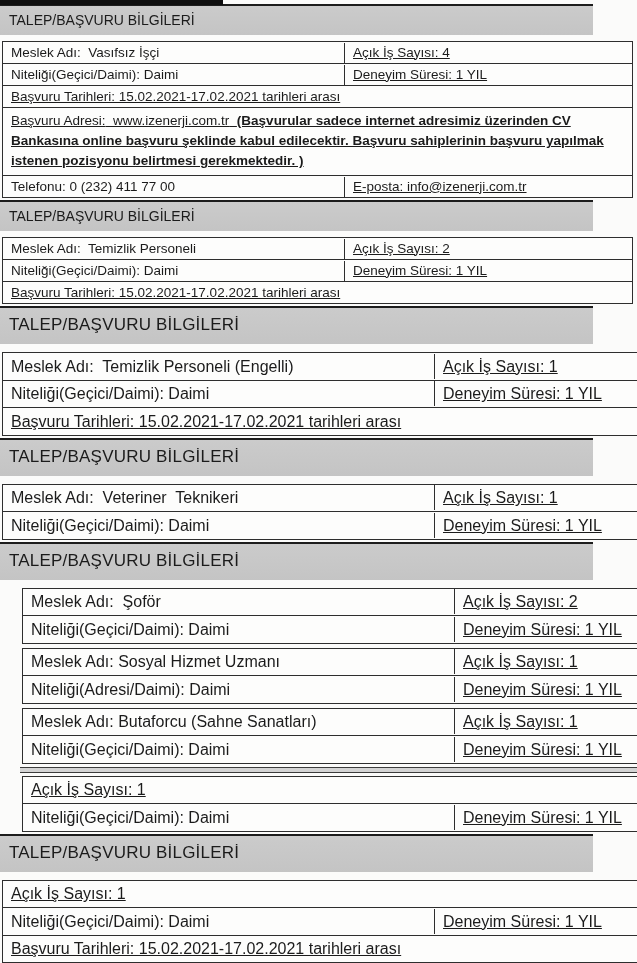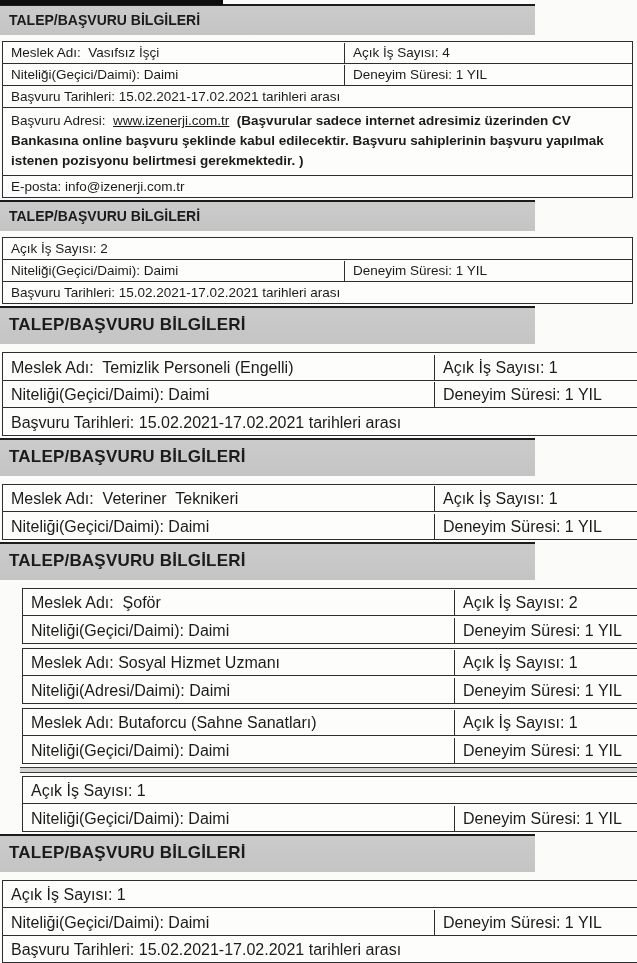--- a/index.html
+++ b/index.html
@@ -16,23 +16,23 @@
   }
   .topbar {
     position: absolute;
     top: 0; left: 0;
     width: 223px; height: 5px;
     background: #0e0e0e;
   }
   .hdr {
     background: linear-gradient(#cbcbcb, #c4c4c4);
     border-top: 2px solid #1c1c1c;
-    font-weight: bold;
-    box-sizing: border-box;
-    width: 535px;
+    font-weight: normal;
+    box-sizing: border-box;
+    width: 593px;
   }
   .hdr.sm {
     height: 31px;
     padding: 6px 10px 0 9px;
     font-size: 14px;
     margin-bottom: 6px;
   }
   .hdr.lg {
     height: 38px;
     padding: 7px 10px 0 9px;
@@ -54,37 +54,37 @@
     width: 639px; 
     font-size: 16px;
   }
   .pair {
     border: 1.5px solid #2e2e2e;
     box-sizing: border-box;
     background: #fdfdfc;
     margin-bottom: 4px;
   }
   .grp { font-size: 16px; padding-left: 20px; }
-  .row { display: flex; align-items: flex-end; }
+  .row { display: flex; align-items: center; }
   .row + .row { border-top: 1.5px solid #2e2e2e; }
   .cell {
     padding: 0 8px;
     white-space: pre-wrap;
     display: flex;
     align-items: center;
     box-sizing: border-box;
   }
   .sm-rows .row { min-height: 21px; }
   .sm-rows .cell { line-height: 20px; }
   .lg-rows .row { min-height: 26.5px; }
   .lg-rows .cell { line-height: 25px; }
   .split .left { border-right: 1.5px solid #2e2e2e; }
   .sm-rows .left { width: 342px; flex: none; }
   .lg-rows .left { width: 432px; flex: none; }
-  .right, .full { flex: 1; }
+  .right, .full { flex: 1; text-decoration: underline; }
   .addr {
     display: block;
     white-space: normal;
     line-height: 19.5px;
     padding: 3px 8px 4px 8px;
   }
   .addr .url { text-decoration: underline; }
   .addr .note { font-weight: bold; }
   .strip {
     height: 6px;
@@ -115,31 +115,33 @@
         <div class="cell left">Niteliği(Geçici/Daimi): Daimi</div>
         <div class="cell right">Deneyim Süresi: 1 YIL</div>
       </div>
       <div class="row">
         <div class="cell full">Başvuru Tarihleri: 15.02.2021-17.02.2021 tarihleri arası</div>
       </div>
       <div class="row">
         <div class="cell full addr"><span>Başvuru Adresi:</span>&nbsp; <span class="url">www.izenerji.com.tr</span>&nbsp; <span class="note">(Başvurular sadece internet adresimiz üzerinden CV Bankasına online başvuru şeklinde kabul edilecektir. Başvuru sahiplerinin başvuru yapılmak istenen pozisyonu belirtmesi gerekmektedir. )</span></div>
       </div>
       <div class="row split">
+        <div class="cell left">Telefonu: 0 (232) 411 77 00</div>
         <div class="cell right">E-posta: info@izenerji.com.tr</div>
       </div>
     </div>
   </section>
 
   <section>
     <header class="hdr sm">
       <span>TALEP/BAŞVURU BİLGİLERİ</span>
     </header>
     <div class="tbl sm sm-rows">
       <div class="row split">
+        <div class="cell left">Meslek Adı:  Temizlik Personeli</div>
         <div class="cell right">Açık İş Sayısı: 2</div>
       </div>
       <div class="row split">
         <div class="cell left">Niteliği(Geçici/Daimi): Daimi</div>
         <div class="cell right">Deneyim Süresi: 1 YIL</div>
       </div>
       <div class="row">
         <div class="cell full">Başvuru Tarihleri: 15.02.2021-17.02.2021 tarihleri arası</div>
       </div>
     </div>

